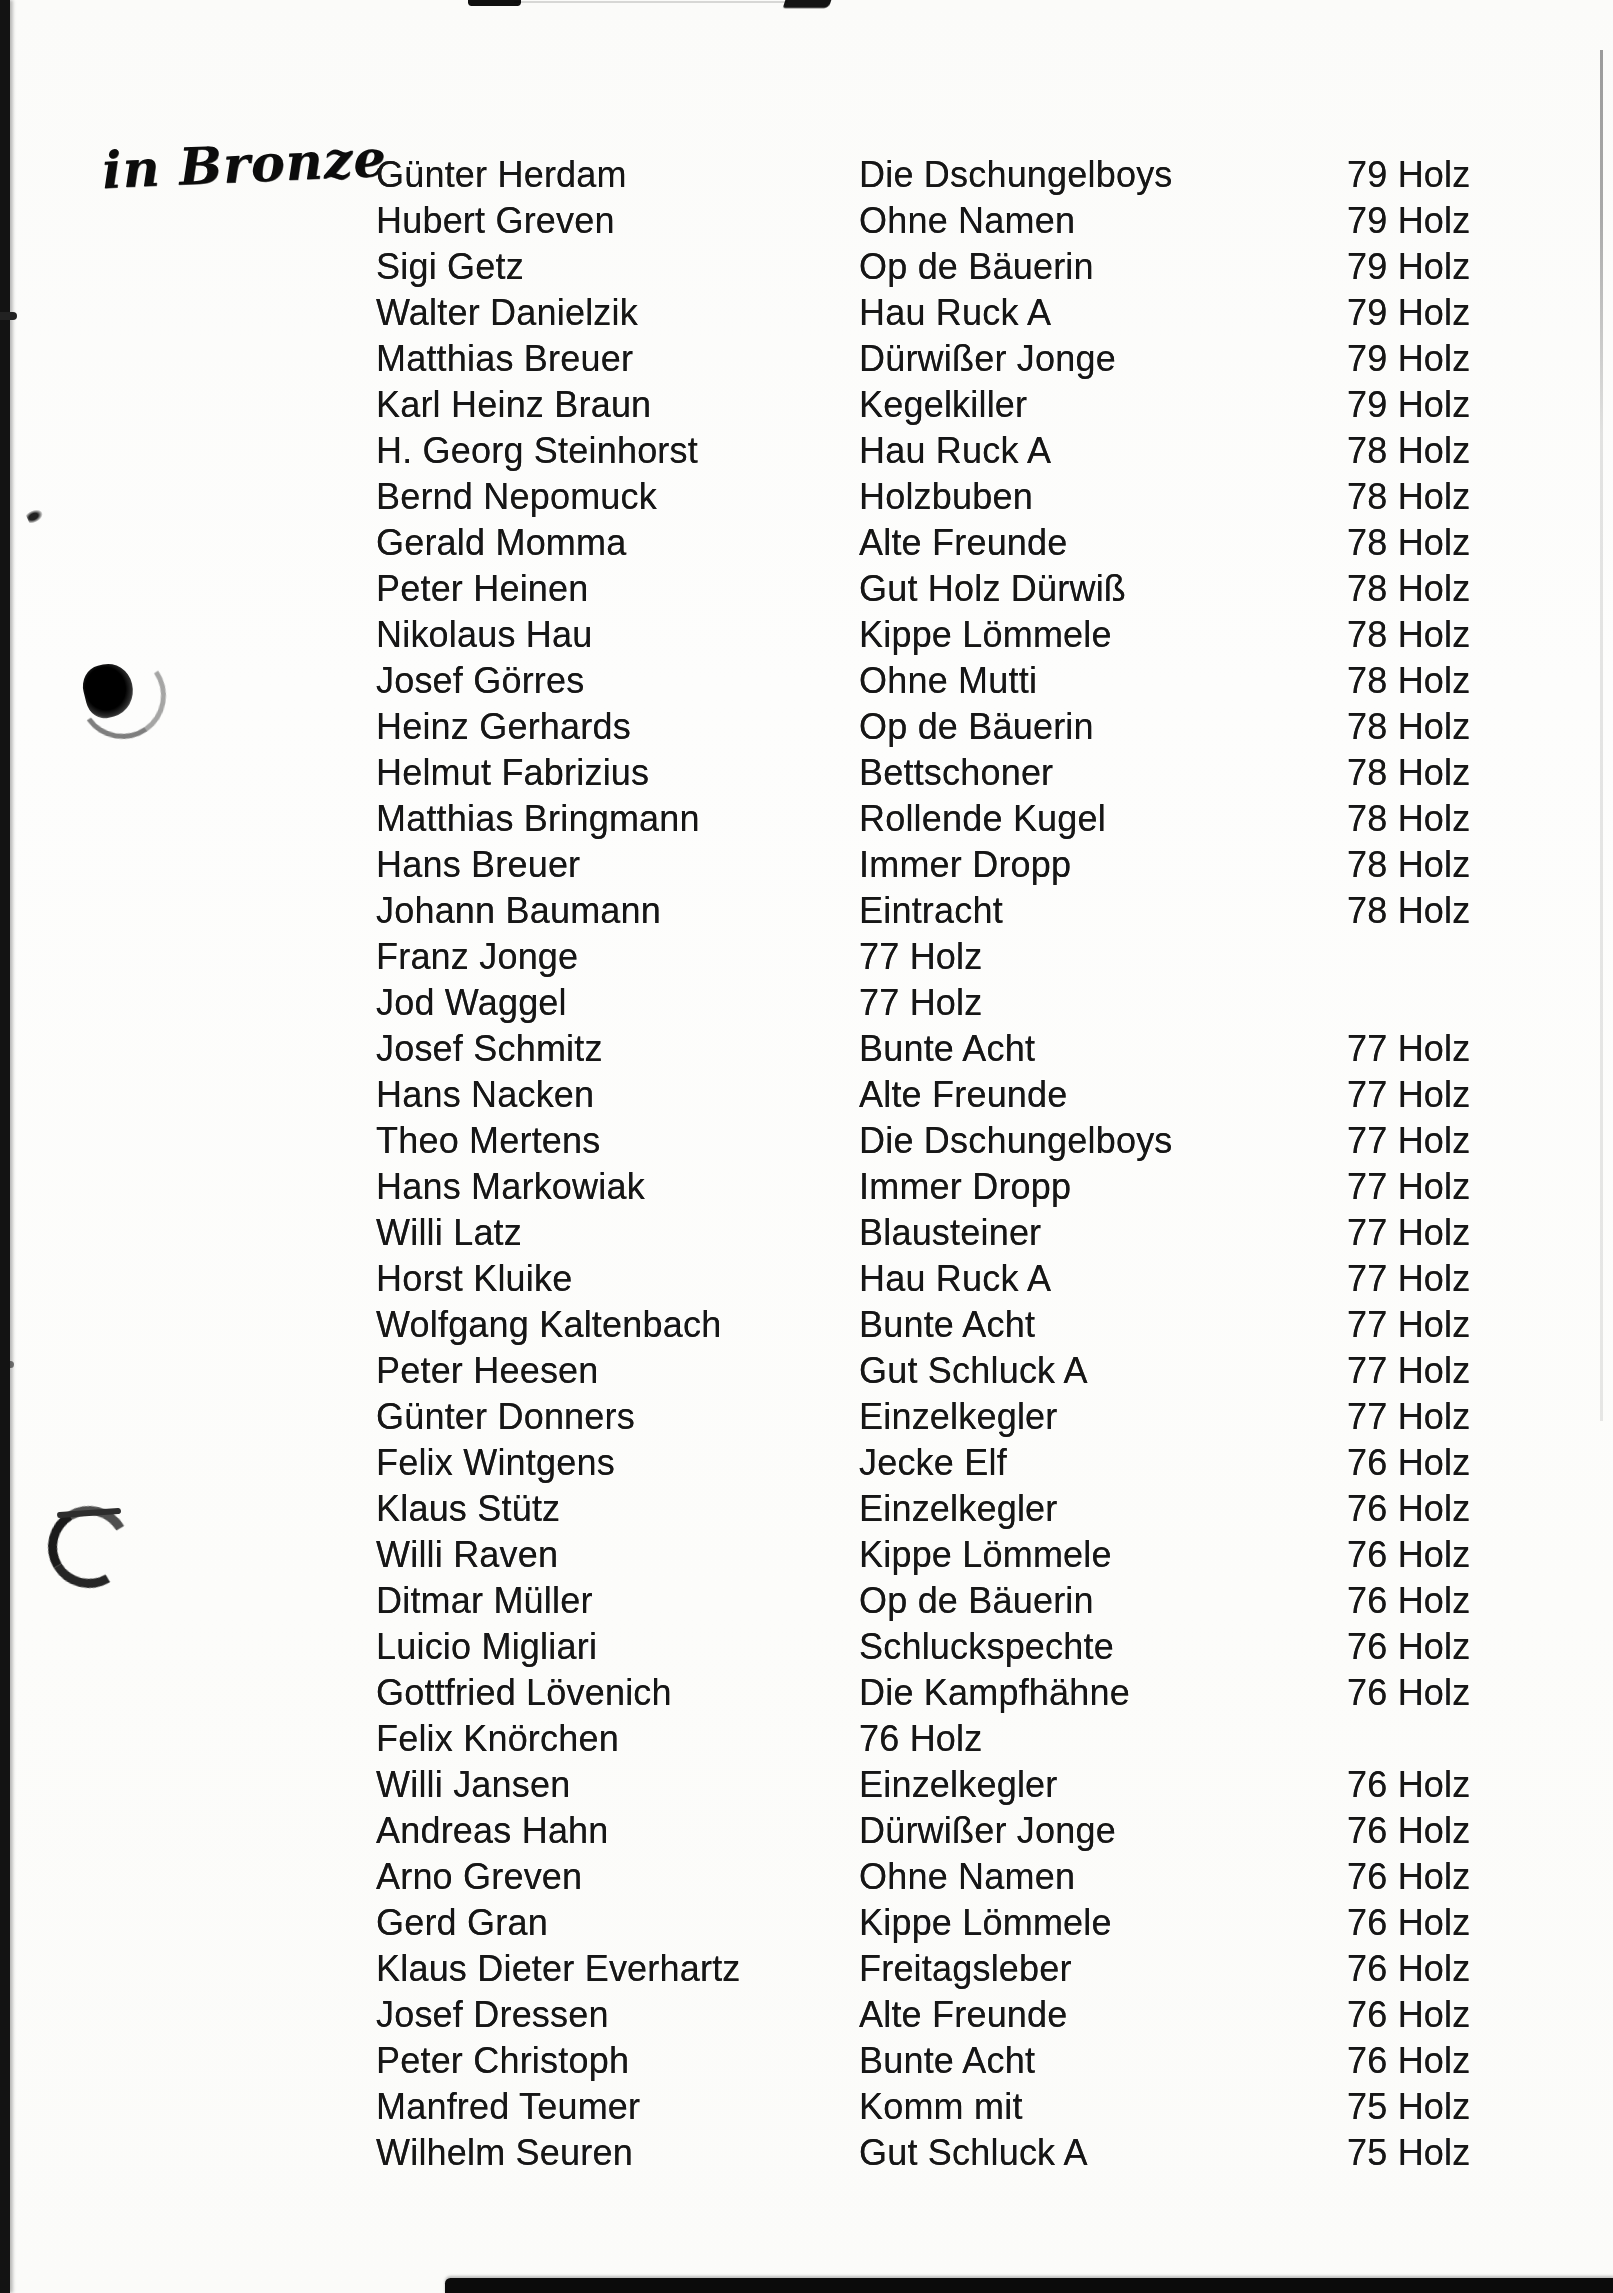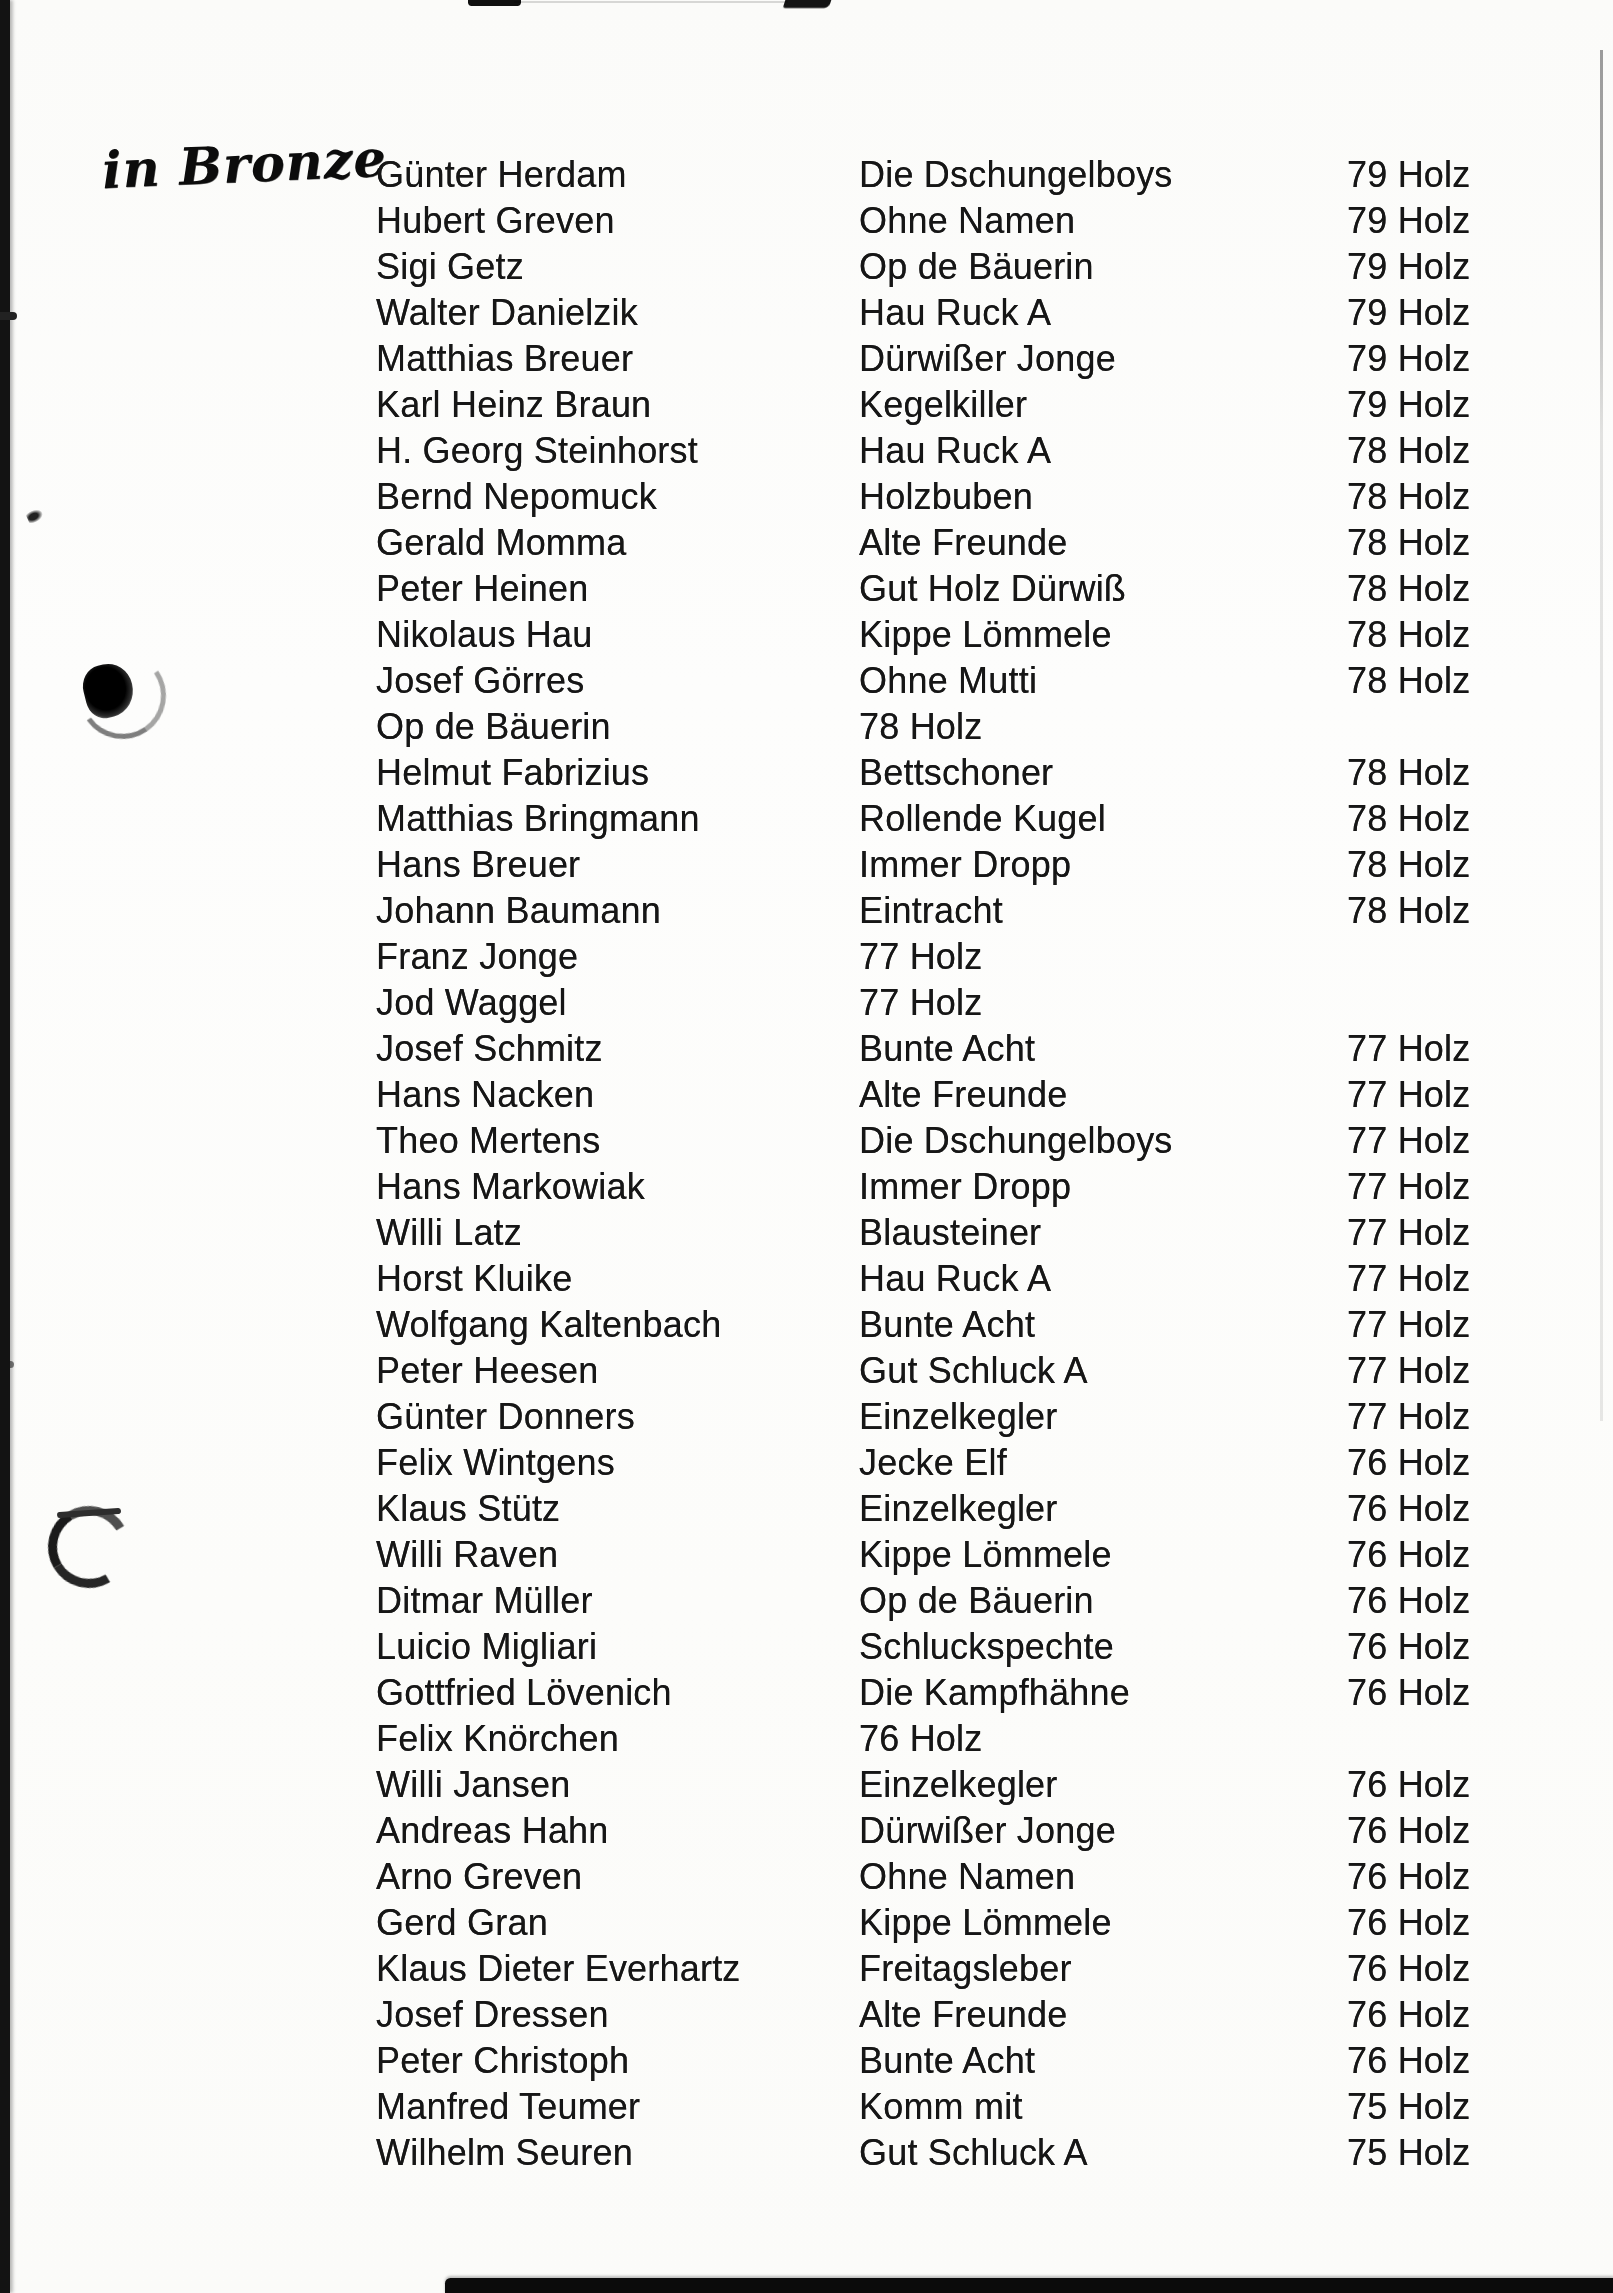--- a/index.html
+++ b/index.html
@@ -183,20 +183,21 @@
       <span>78 Holz</span>
     </div>
 
     <div class="row">
       <span>Josef Görres</span>
       <span>Ohne Mutti</span>
       <span>78 Holz</span>
     </div>
 
     <div class="row">
+      <span>Heinz Gerhards</span>
       <span>Op de Bäuerin</span>
       <span>78 Holz</span>
     </div>
 
     <div class="row">
       <span>Helmut Fabrizius</span>
       <span>Bettschoner</span>
       <span>78 Holz</span>
     </div>
 

